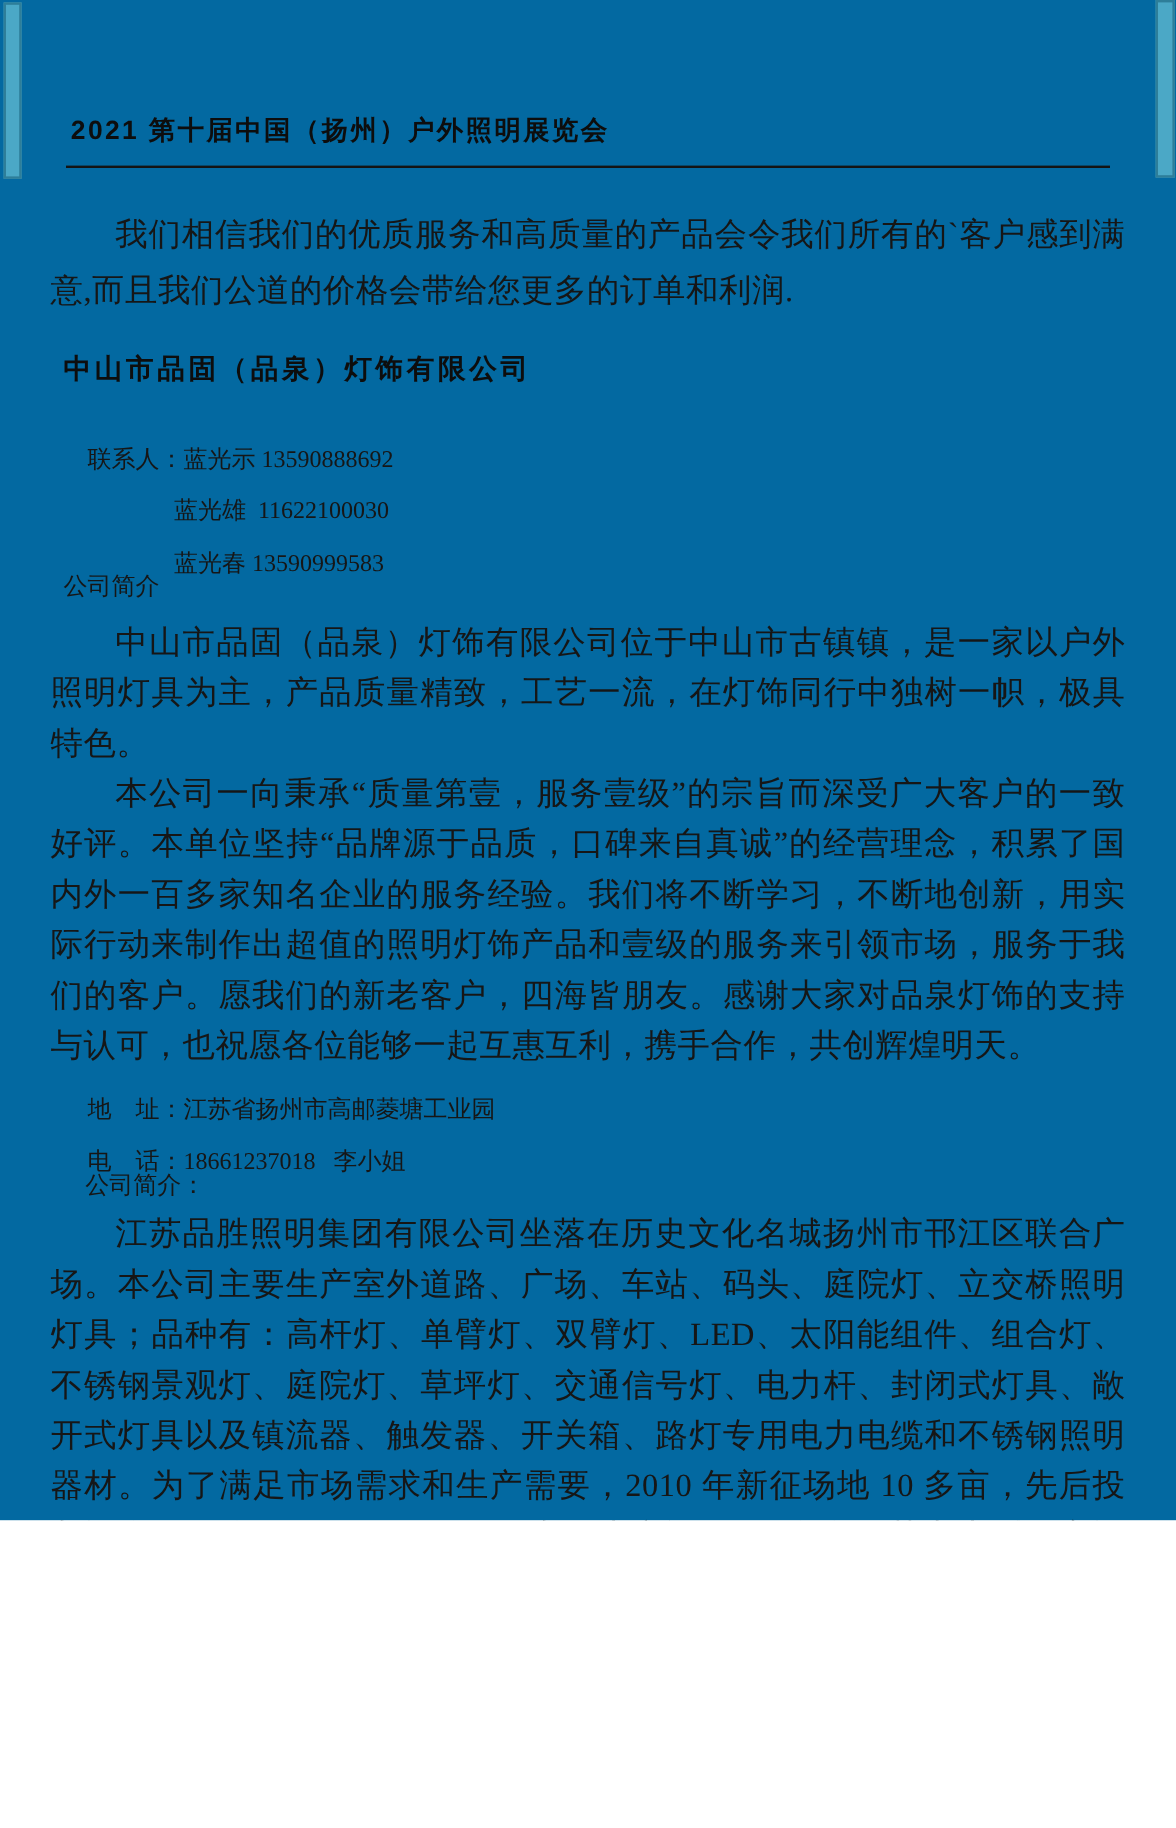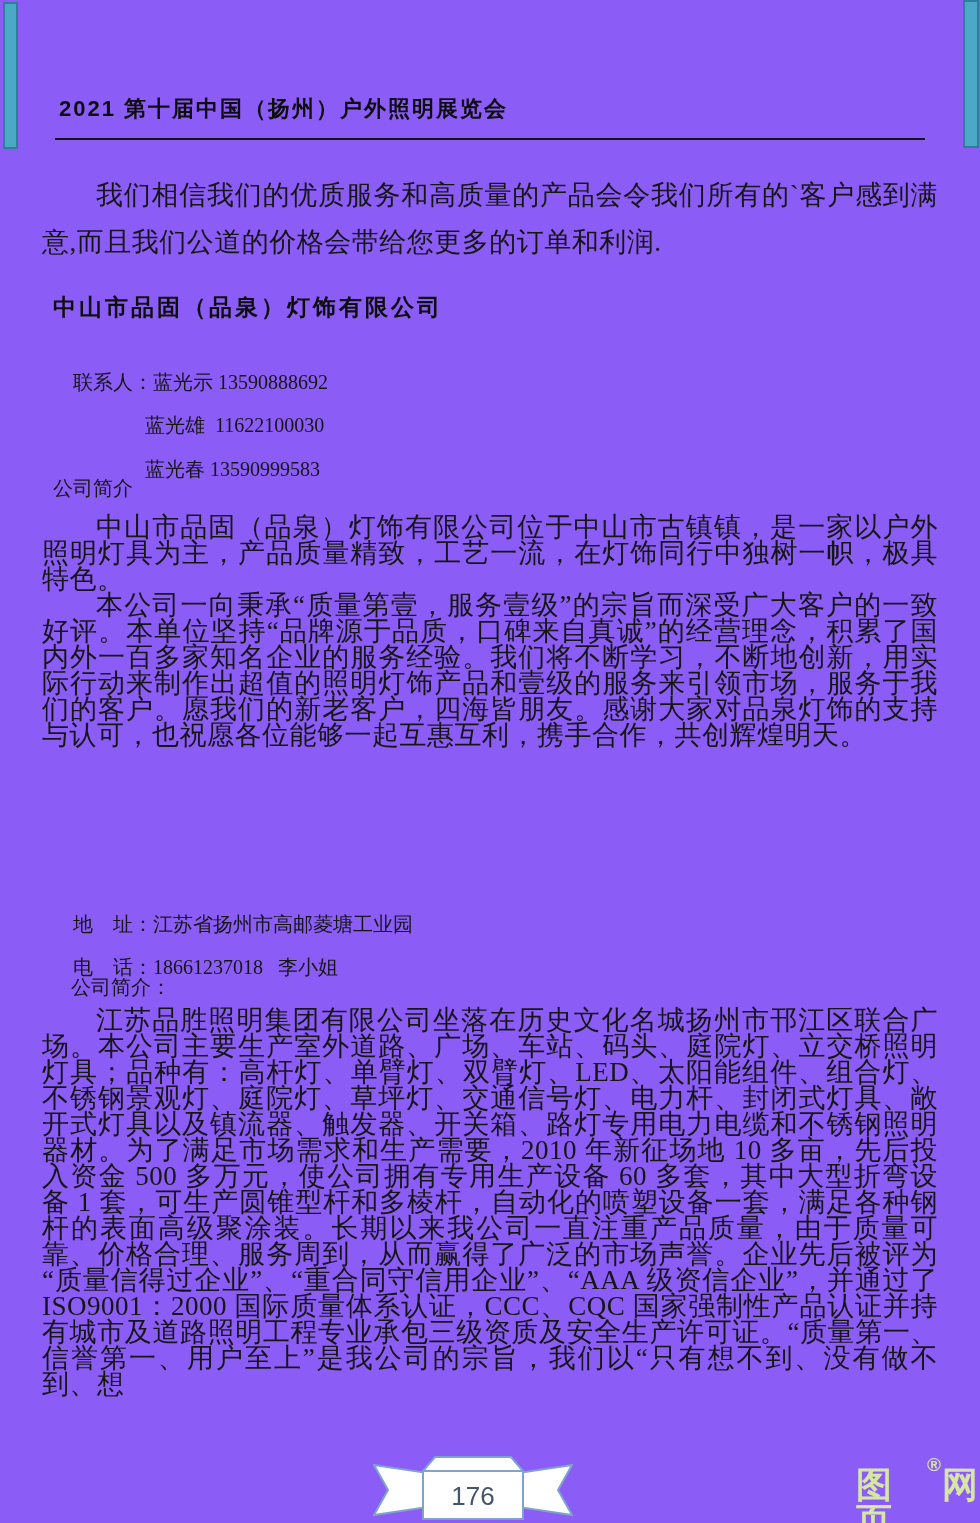--- a/index.html
+++ b/index.html
@@ -1,19 +1,19 @@
 <!DOCTYPE html>
 <html lang="zh" style="--accent_teal: #4BA8C6; --accent_teal_border: #2E7E99; --ribbon_stroke: #7FA3CF; --ribbon_text: #44546A; --watermark_green: #D5E7A3; --text_color: #161616;"><head>
 <meta charset="utf-8">
 <style>
   html,body { margin:0; padding:0; background:#ffffff; }
   .page {
     position:relative;
-    width:980px; height:1523px;
-    background:#8b5cf6;
+    width:980px; height:1267px;
+    background:#0369a1;
     overflow:hidden;
     font-family:"Liberation Serif","DejaVu Serif",serif;
     color:var(--text_color, #161616);
   }
 
   
   .accent-bar {
     position:absolute;
     background:var(--accent_teal, #4BA8C6);
     border:2px solid var(--accent_teal_border, #2E7E99);
@@ -35,21 +35,21 @@
   .header-rule { margin-top:14px; border-top:2px solid #141414; }
 
   
   .blk { position:absolute; }
   .para {
     width:896px; font-size:27px; letter-spacing:0.5px;
     text-align:justify; margin:0;
   }
   .indent { text-indent:2em; }
   .lh47 { line-height:47px; }
-  .lh42 { line-height:26px; }
+  .lh42 { line-height:42px; }
   .label-line { font-size:20px; white-space:pre-wrap; }
   .company-name {
     font-family:"Liberation Sans","DejaVu Sans",sans-serif;
     font-weight:bold; font-size:23px; letter-spacing:3px;
     color:#0d0d0d; margin:0;
   }
 
   
   .ribbon { position:absolute; left:373px; top:1453px; width:200px; height:70px; }
   .ribbon svg { display:block; }

